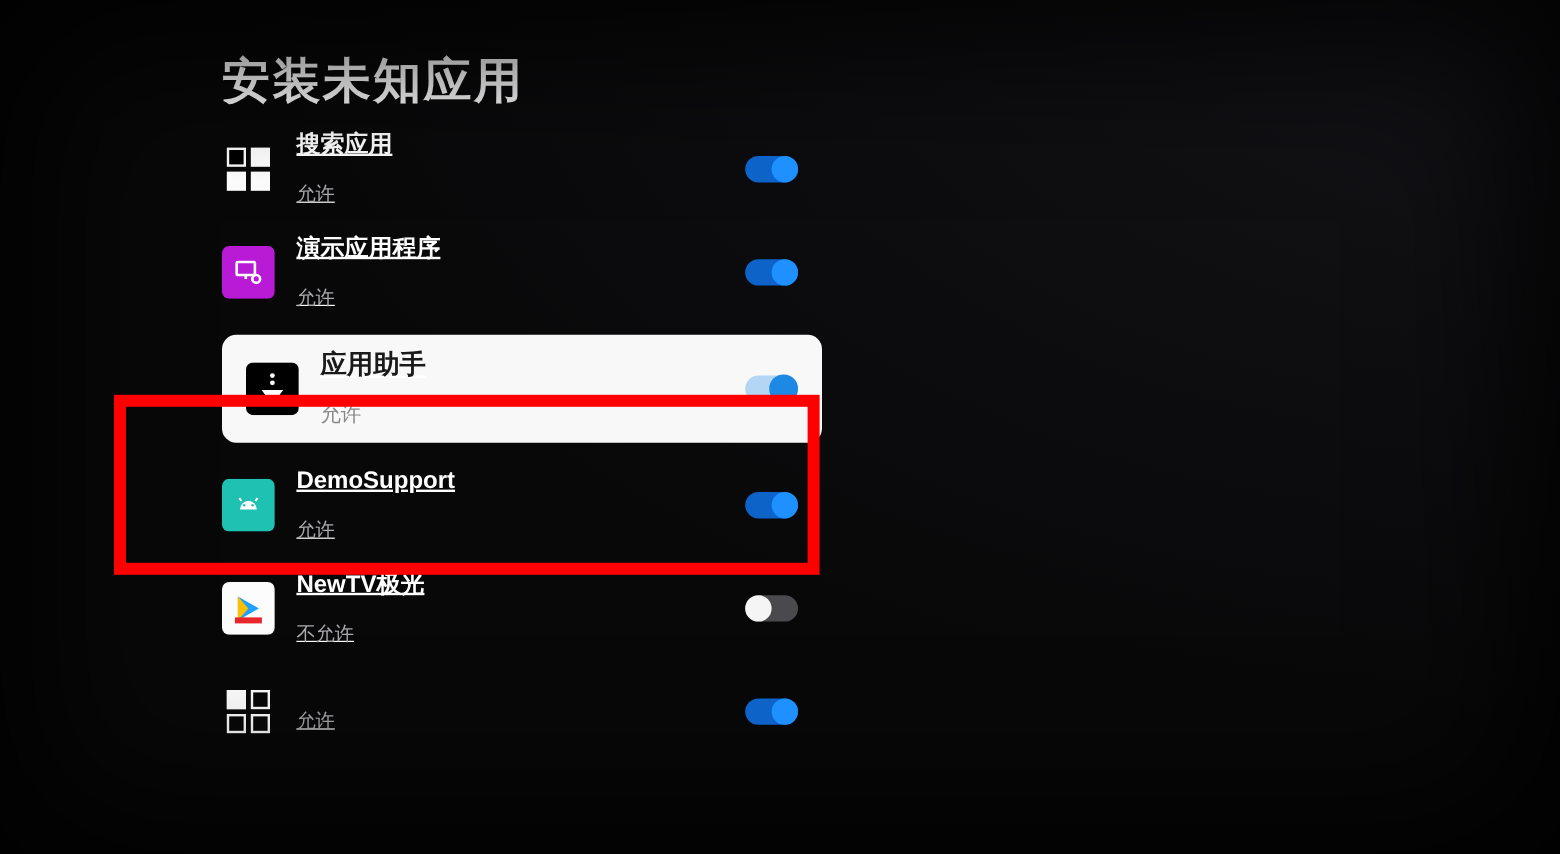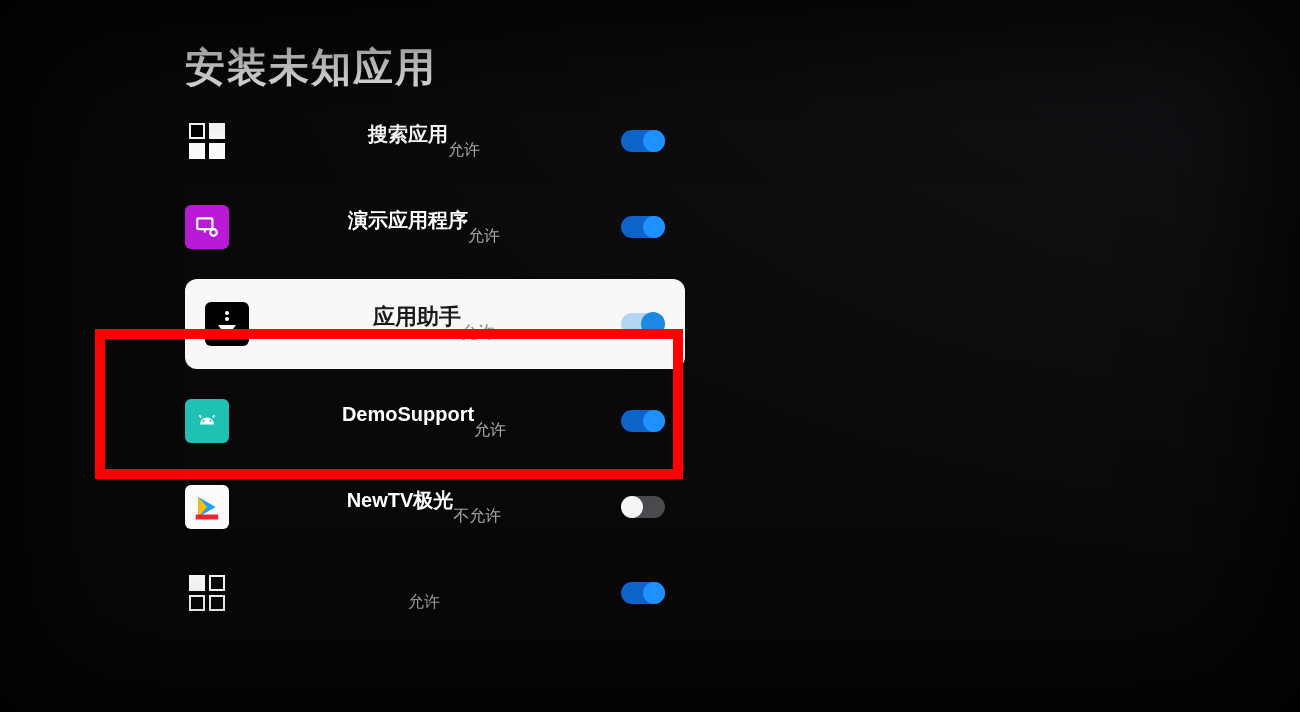--- a/index.html
+++ b/index.html
@@ -39,24 +39,25 @@
     border-radius: 6px;
     flex-shrink: 0;
     display: flex;
     align-items: center;
     justify-content: center;
     overflow: hidden;
   }
   .text-col {
     margin-left: 18px;
     display: flex;
-    flex-direction: row;
+    flex-direction: column;
     justify-content: center;
     flex: 1;
     min-width: 0;
+    text-decoration: underline;
   }
   .app-name {
     font-size: 20px;
     font-weight: 600;
     line-height: 26px;
   }
   .app-status {
     font-size: 16px;
     color: #a9a9ad;
     line-height: 22px;

